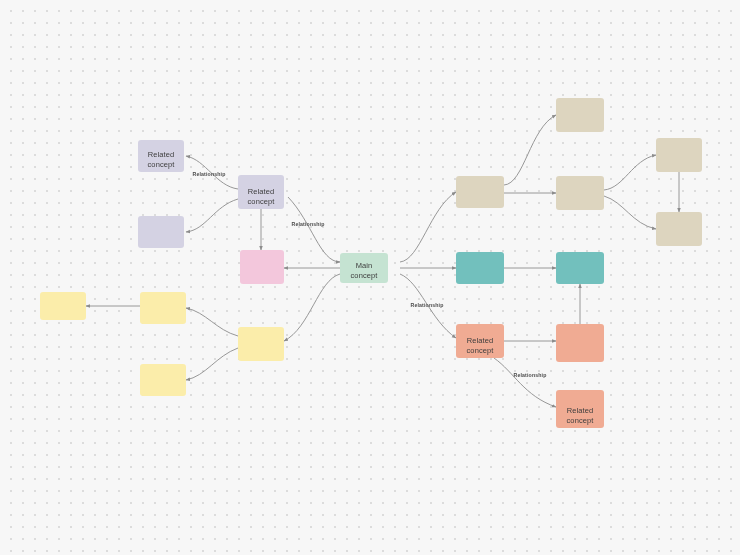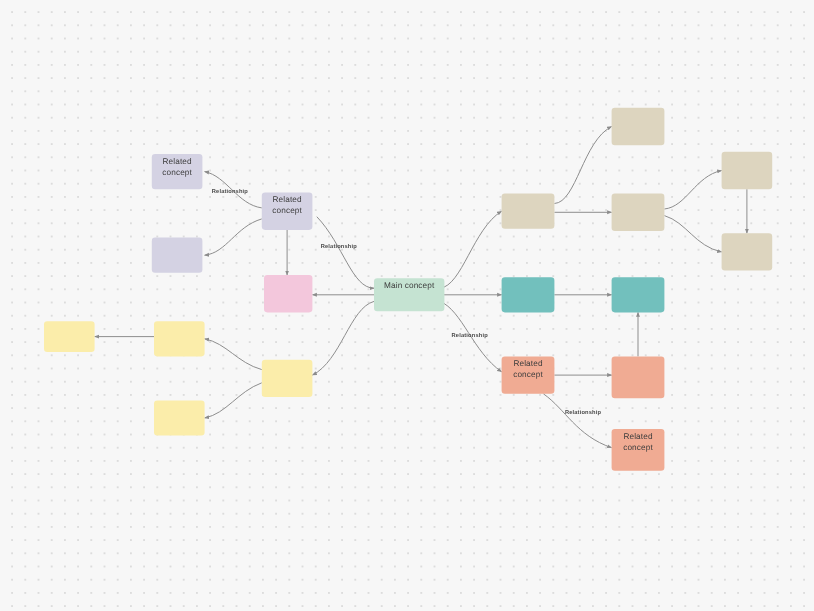--- a/index.html
+++ b/index.html
@@ -29,21 +29,21 @@
     top: 0;
     width: 740px;
     height: 555px;
     pointer-events: none;
   }
   .node {
     position: absolute;
     box-sizing: border-box;
     border-radius: 3px;
     display: flex;
-    align-items: flex-start;
+    align-items: flex-end;
     justify-content: center;
     text-align: center;
     font-size: 7.5px;
     line-height: 1.35;
     color: #3d3d3d;
     padding: 2px;
     letter-spacing: 0.1px;
   }
   .node-label {
     display: block;
@@ -91,21 +91,21 @@
         <path d="M 679 172 L 679 212" fill="none" stroke="#8c8c8c" stroke-width="0.9" marker-end="url(#arrow-end)"></path>
         <path d="M 400 268 L 456 268" fill="none" stroke="#8c8c8c" stroke-width="0.9" marker-end="url(#arrow-end)"></path>
         <path d="M 504 268 L 556 268" fill="none" stroke="#8c8c8c" stroke-width="0.9" marker-end="url(#arrow-end)"></path>
         <path d="M 400 274 C 420 282 430 320 456 338" fill="none" stroke="#8c8c8c" stroke-width="0.9" marker-end="url(#arrow-end)"></path>
         <path d="M 504 341 L 556 341" fill="none" stroke="#8c8c8c" stroke-width="0.9" marker-end="url(#arrow-end)"></path>
         <path d="M 494 358 C 514 372 524 396 556 407" fill="none" stroke="#8c8c8c" stroke-width="0.9" marker-end="url(#arrow-end)"></path>
         <path d="M 580 324 L 580 284" fill="none" stroke="#8c8c8c" stroke-width="0.9" marker-end="url(#arrow-end)"></path>
       </g>
   </svg>
   <div id="nodes-group">
-      <div class="node" style="left: 340px; top: 253px; width: 64px; height: 30px; background-color: rgb(197, 227, 210);">
+      <div class="node" style="left: 340px; top: 253px; width: 48px; height: 30px; background-color: rgb(197, 227, 210);">
         <span class="node-label">Main concept</span>
       </div>
       <div class="node" style="left: 238px; top: 175px; width: 46px; height: 34px; background-color: rgb(212, 210, 227);">
         <span class="node-label">Related
 concept</span>
       </div>
       <div class="node" style="left: 138px; top: 140px; width: 46px; height: 32px; background-color: rgb(212, 210, 227);">
         <span class="node-label">Related
 concept</span>
       </div>

